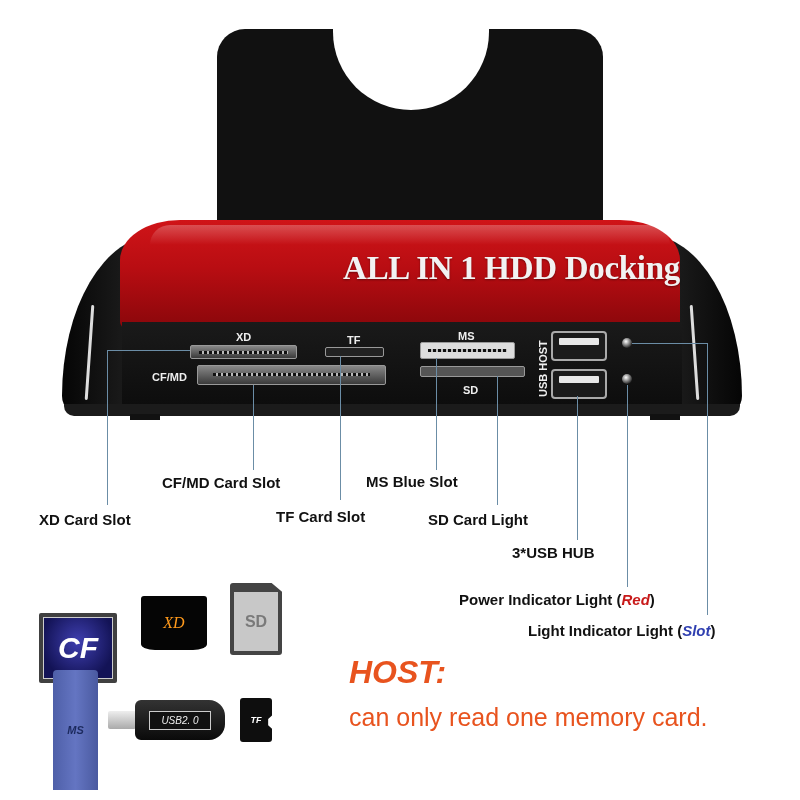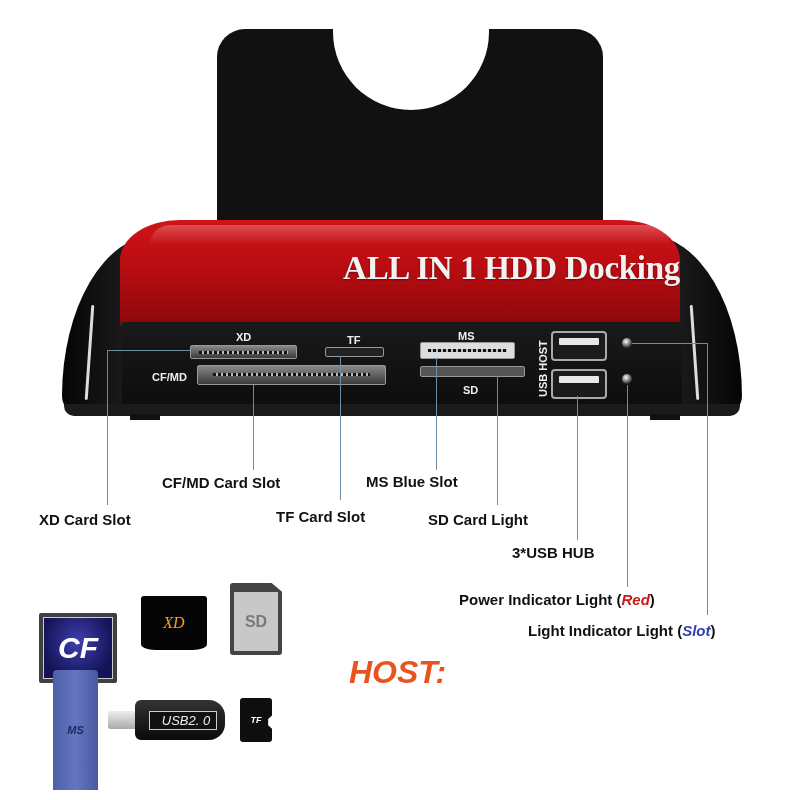--- a/index.html
+++ b/index.html
@@ -38,21 +38,21 @@
   .callout .blue{color:#2f3fb0;font-style:italic;}
   
   .card-cf{left:39px;top:588px;width:78px;height:70px;background:#404040;border-radius:2px;margin-top:25px;}
   .card-cf-inner{position:absolute;left:4px;top:4px;right:4px;bottom:4px;background:radial-gradient(ellipse at 50% 40%,#3f3fb0,#131356 75%);border:1px solid #ccc;display:flex;align-items:center;justify-content:center;color:#fff;font-style:italic;font-weight:bold;font-size:30px;}
   .card-xd{left:141px;top:596px;width:66px;height:54px;background:#050505;border-radius:3px 3px 14px 14px / 3px 3px 6px 6px;display:flex;align-items:center;justify-content:center;color:#ff9a1c;font-family:"Liberation Serif",serif;font-style:italic;font-size:16px;}
   .card-sd{left:230px;top:583px;width:52px;height:72px;background:#444;border-radius:3px;clip-path:polygon(0 0,80% 0,100% 12%,100% 100%,0 100%);}
   .card-sd-inner{position:absolute;left:4px;top:9px;right:4px;bottom:4px;background:#c8c8c8;display:flex;align-items:center;justify-content:center;color:#7a7a7a;font-weight:bold;font-size:16px;}
   .card-ms{left:53px;top:670px;width:45px;height:120px;background:linear-gradient(90deg,#4e5fa8,#6475c2 50%,#4a5aa0);border-radius:4px 4px 0 0;display:flex;align-items:center;justify-content:center;color:#1c2a5e;font-style:italic;font-weight:bold;font-size:11px;}
   .usb-stick{left:135px;top:700px;width:90px;height:40px;background:linear-gradient(180deg,#333,#0a0a0a);border-radius:6px 16px 16px 6px;}
   .usb-stick-plug{left:108px;top:711px;width:28px;height:18px;background:linear-gradient(180deg,#eee,#aaa);border-radius:2px;}
-  .usb-stick-label{position:absolute;left:14px;top:11px;width:60px;height:17px;border:1px solid #ccc;background:#111;color:#eee;font-size:13px;font-style:italic;display:flex;align-items:center;justify-content:center;padding-left:6px;}
+  .usb-stick-label{position:absolute;left:14px;top:11px;width:60px;height:17px;border:1px solid #ccc;background:#111;color:#eee;font-size:10px;font-style:italic;display:flex;align-items:center;justify-content:center;}
   .card-tf{left:240px;top:698px;width:32px;height:44px;background:#0e0e0e;border-radius:3px;clip-path:polygon(0 0,100% 0,100% 40%,88% 48%,88% 62%,100% 70%,100% 100%,0 100%);display:flex;align-items:center;justify-content:center;color:#fff;font-style:italic;font-weight:bold;font-size:9px;}
   
   .note-title{left:349px;top:654px;color:#e8531e;font-weight:bold;font-style:italic;font-size:32px;}
   .note-body{left:349px;top:705px;color:#e8531e;font-size:25px;line-height:24px;}
 </style>
 </head>
 <body>
 
 <div class="abs plate"></div>
 <div class="abs plate-notch"></div>
@@ -128,13 +128,14 @@
   </div>
 <div class="abs card-ms">MS</div>
 <div class="abs usb-stick-plug"></div>
 <div class="abs usb-stick">
     <div class="usb-stick-label">USB2. 0</div>
   </div>
 <div class="abs card-tf">TF</div>
 
 <div class="abs note-title">HOST:</div>
 <div class="abs note-body">
+  <div>can only read one memory card.</div>
 </div>
 
 </body></html>

